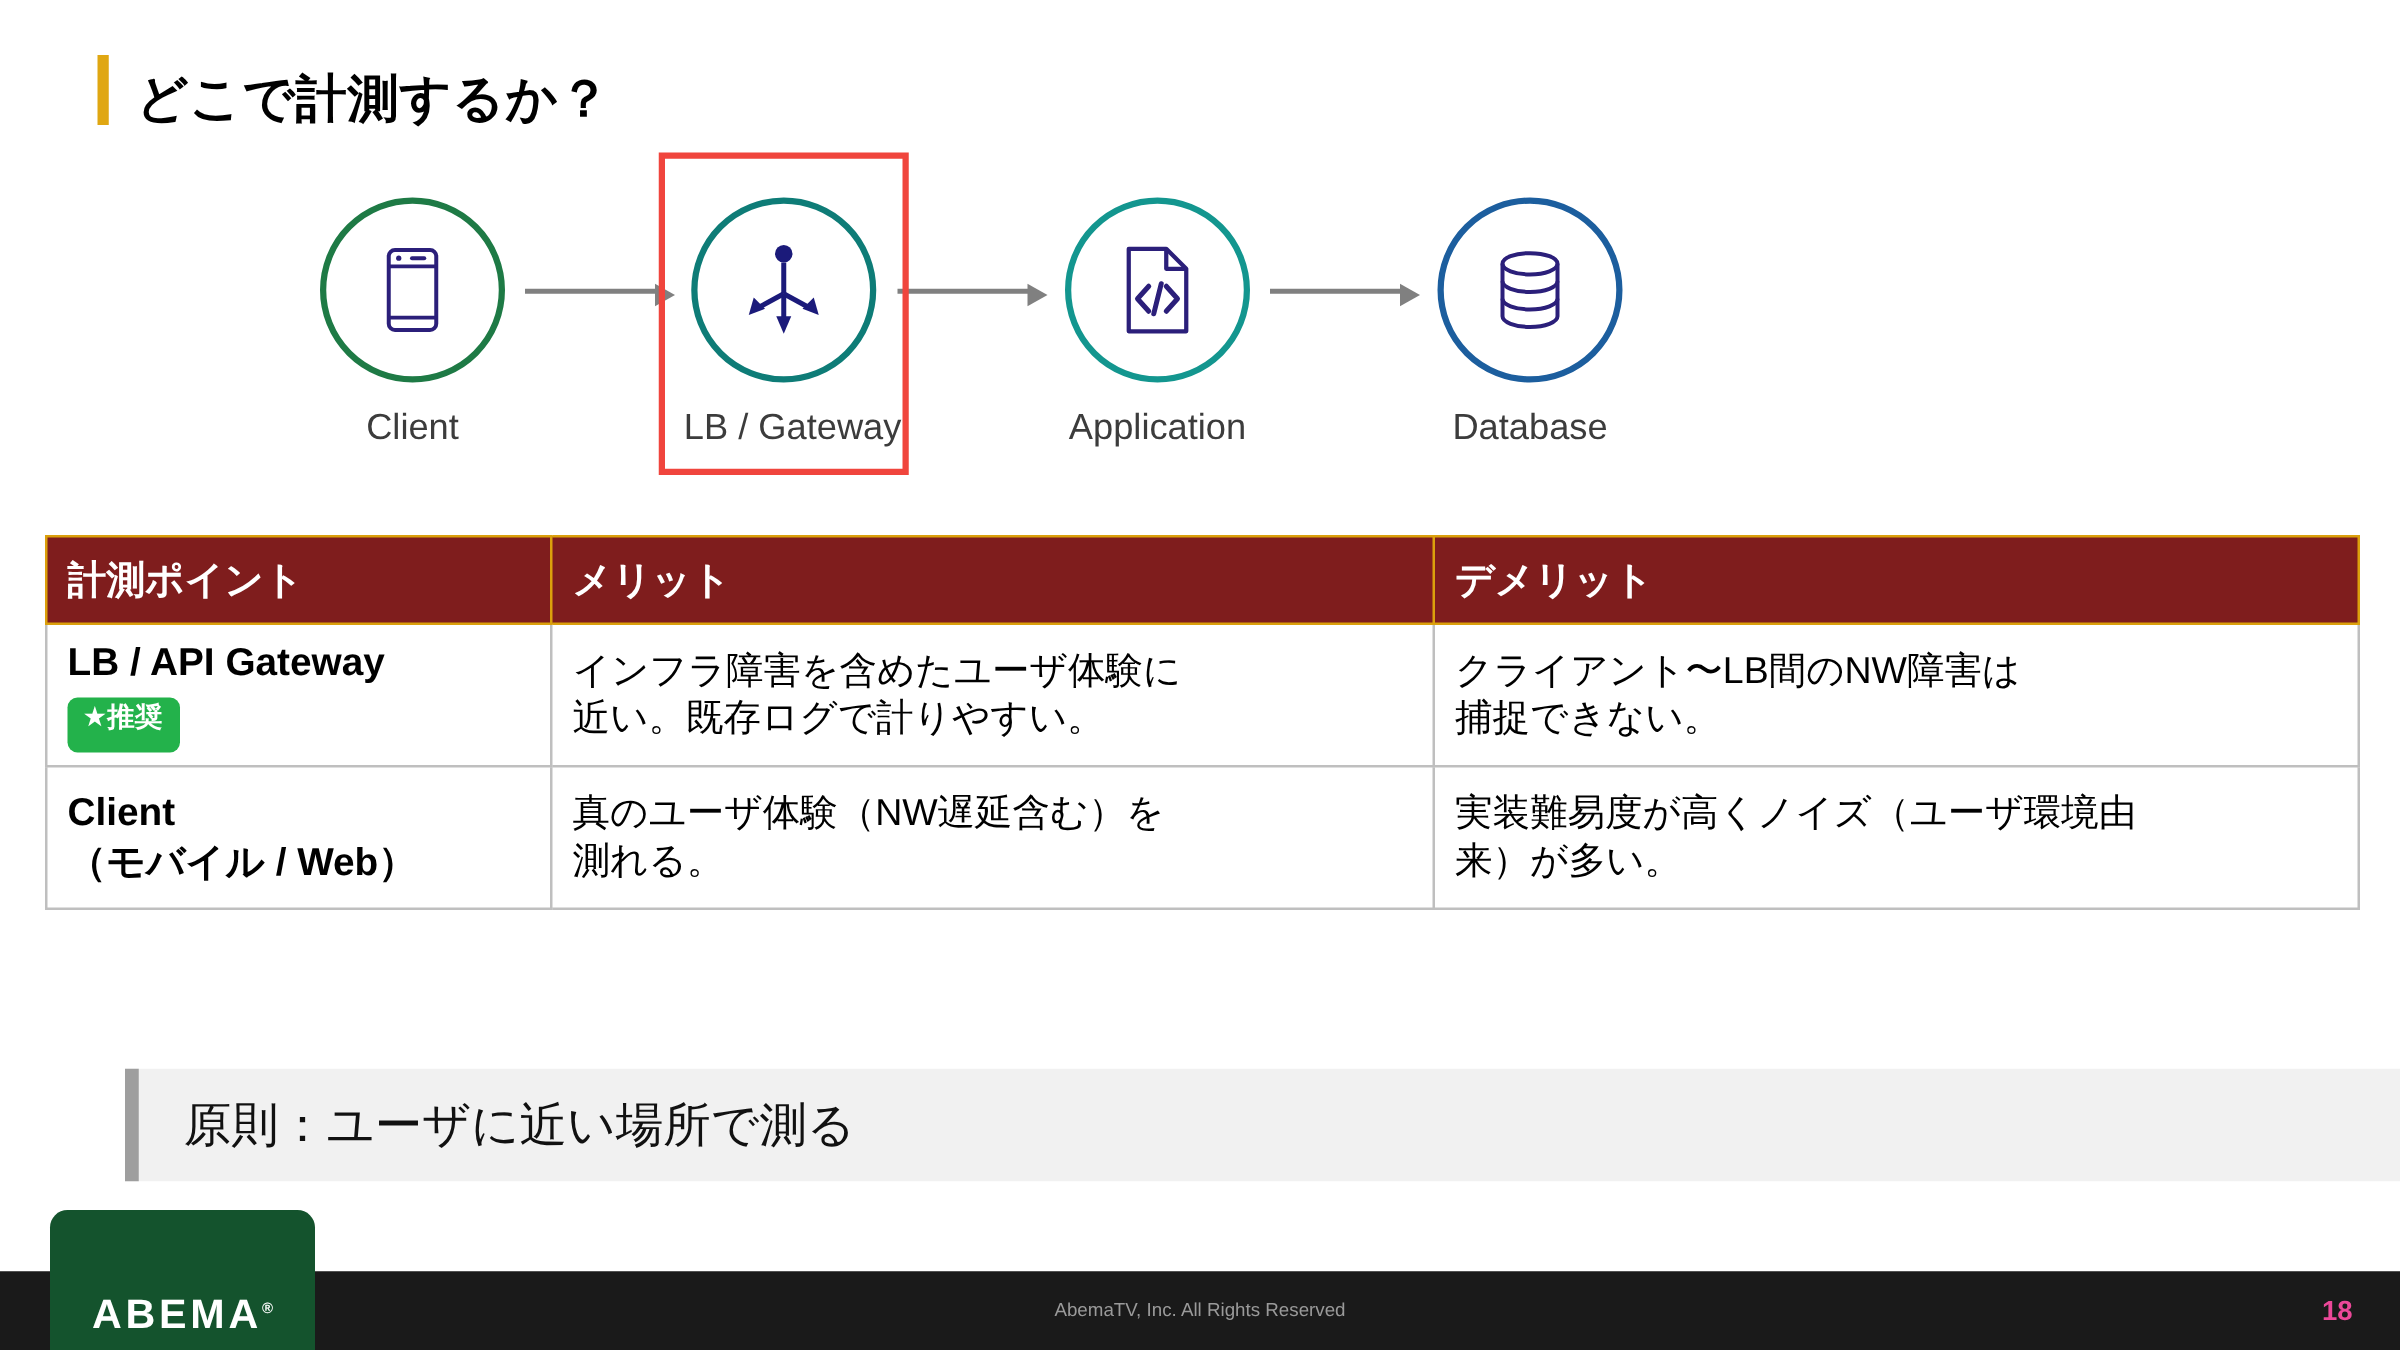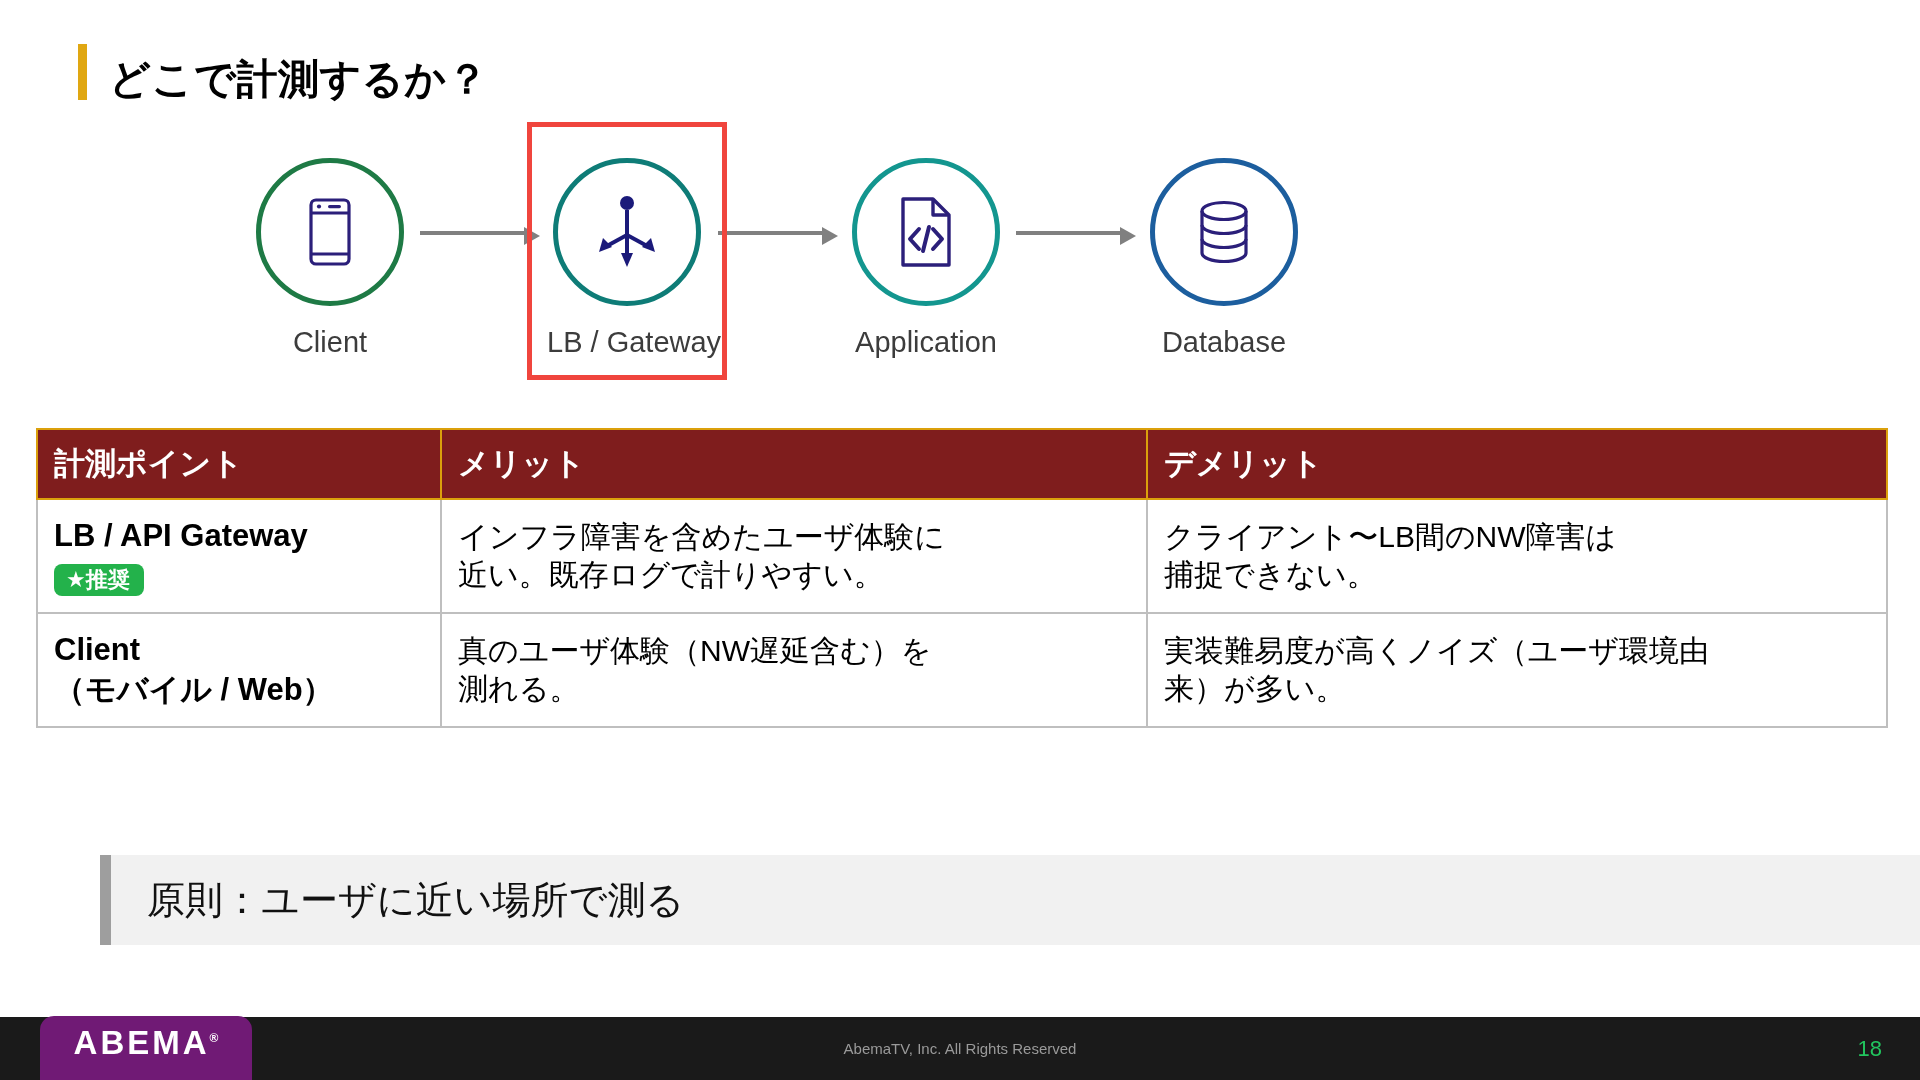--- a/index.html
+++ b/index.html
@@ -157,21 +157,21 @@
     font-size: 31px;
   }
   .badge {
     display: inline-block;
     margin-top: 8px;
     background: #23B24B;
     color: #ffffff;
     font-size: 22px;
     font-weight: bold;
     border-radius: 8px;
-    padding: 4px 14px 4px 12px;
+    padding: 4px 14px 16px 12px;
     line-height: 1.1;
   }
   .row-h1 td { height: 92px; }
   .row-h2 td { height: 86px; }
   .row-h3 td { height: 92px; }
 
   
   .callout {
     position: absolute;
     left: 100px;
@@ -202,26 +202,26 @@
     bottom: 0;
     width: 1920px;
     height: 63px;
     background: #1A1A1A;
   }
   .logo-tab {
     position: absolute;
     left: 40px;
     bottom: 0;
     width: 212px;
-    height: 64px;
-    background: #701a75;
+    height: 112px;
+    background: #14532d;
     border-top-left-radius: 14px;
     border-top-right-radius: 14px;
     display: flex;
-    align-items: center;
+    align-items: flex-end;
     justify-content: center;
     padding-bottom: 10px;
     box-sizing: border-box;
   }
   .logo-text {
     color: #ffffff;
     font-size: 33px;
     font-weight: bold;
     letter-spacing: 3px;
     position: relative;
@@ -244,22 +244,23 @@
     font-size: 15px;
     border-radius: 25px;
   }
   .page-num {
     position: absolute;
     right: 38px;
     top: 0;
     height: 63px;
     display: flex;
     align-items: center;
-    color: #22c55e;
+    color: #ec4899;
     font-size: 22px;
+    font-weight: bold;
   }
 </style>
 </head>
 <body>
 
 <div class="title-row">
   <div class="title-bar"></div>
   <div class="title-text">どこで計測するか？</div>
 </div>
 

